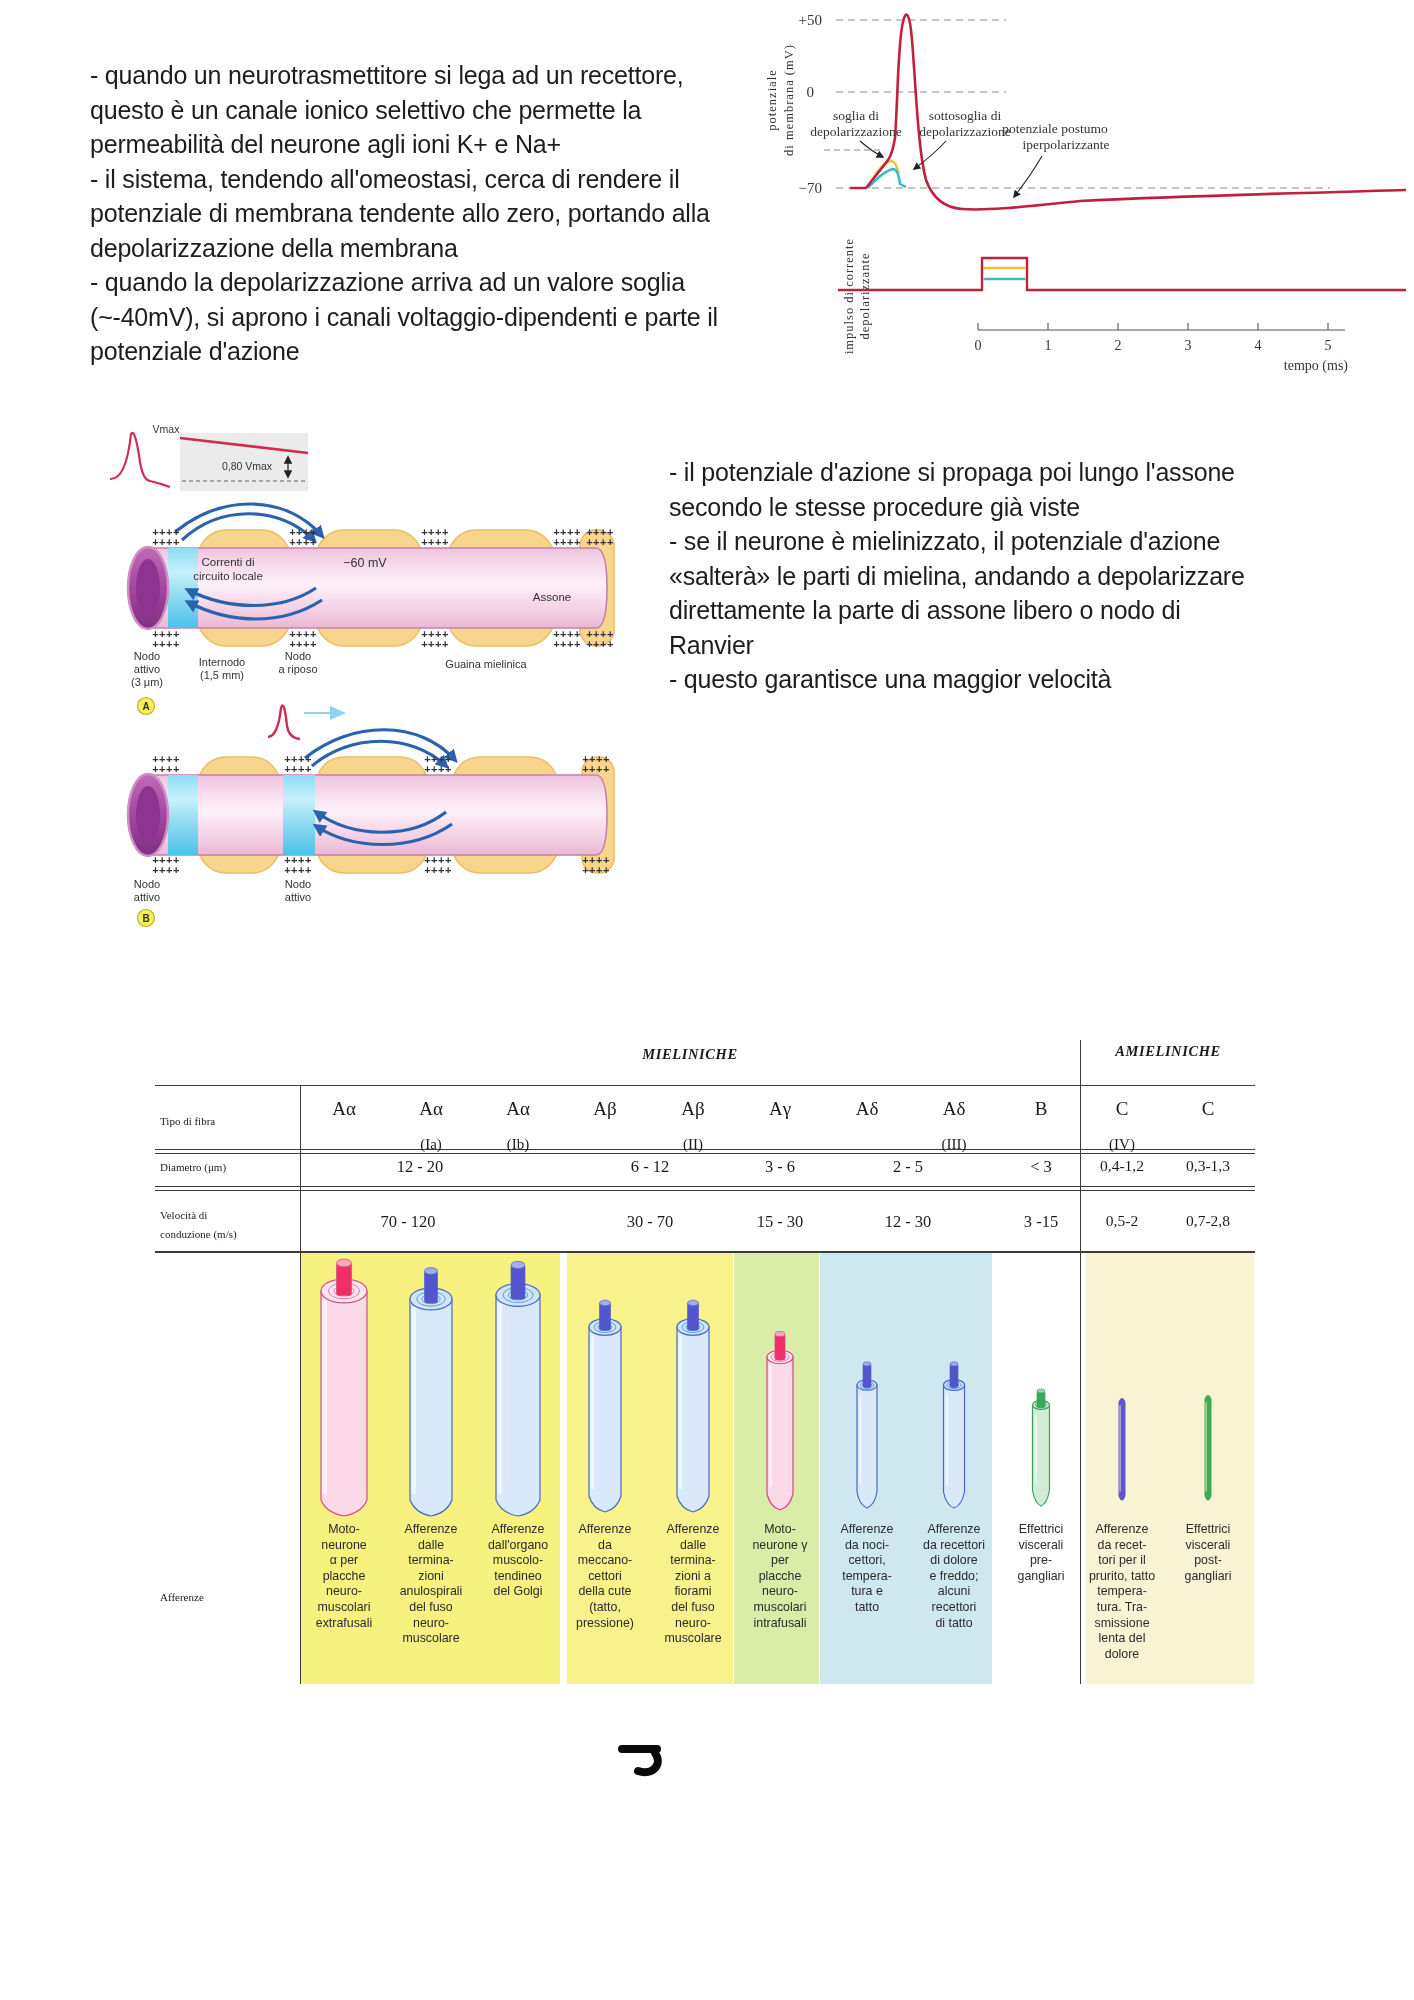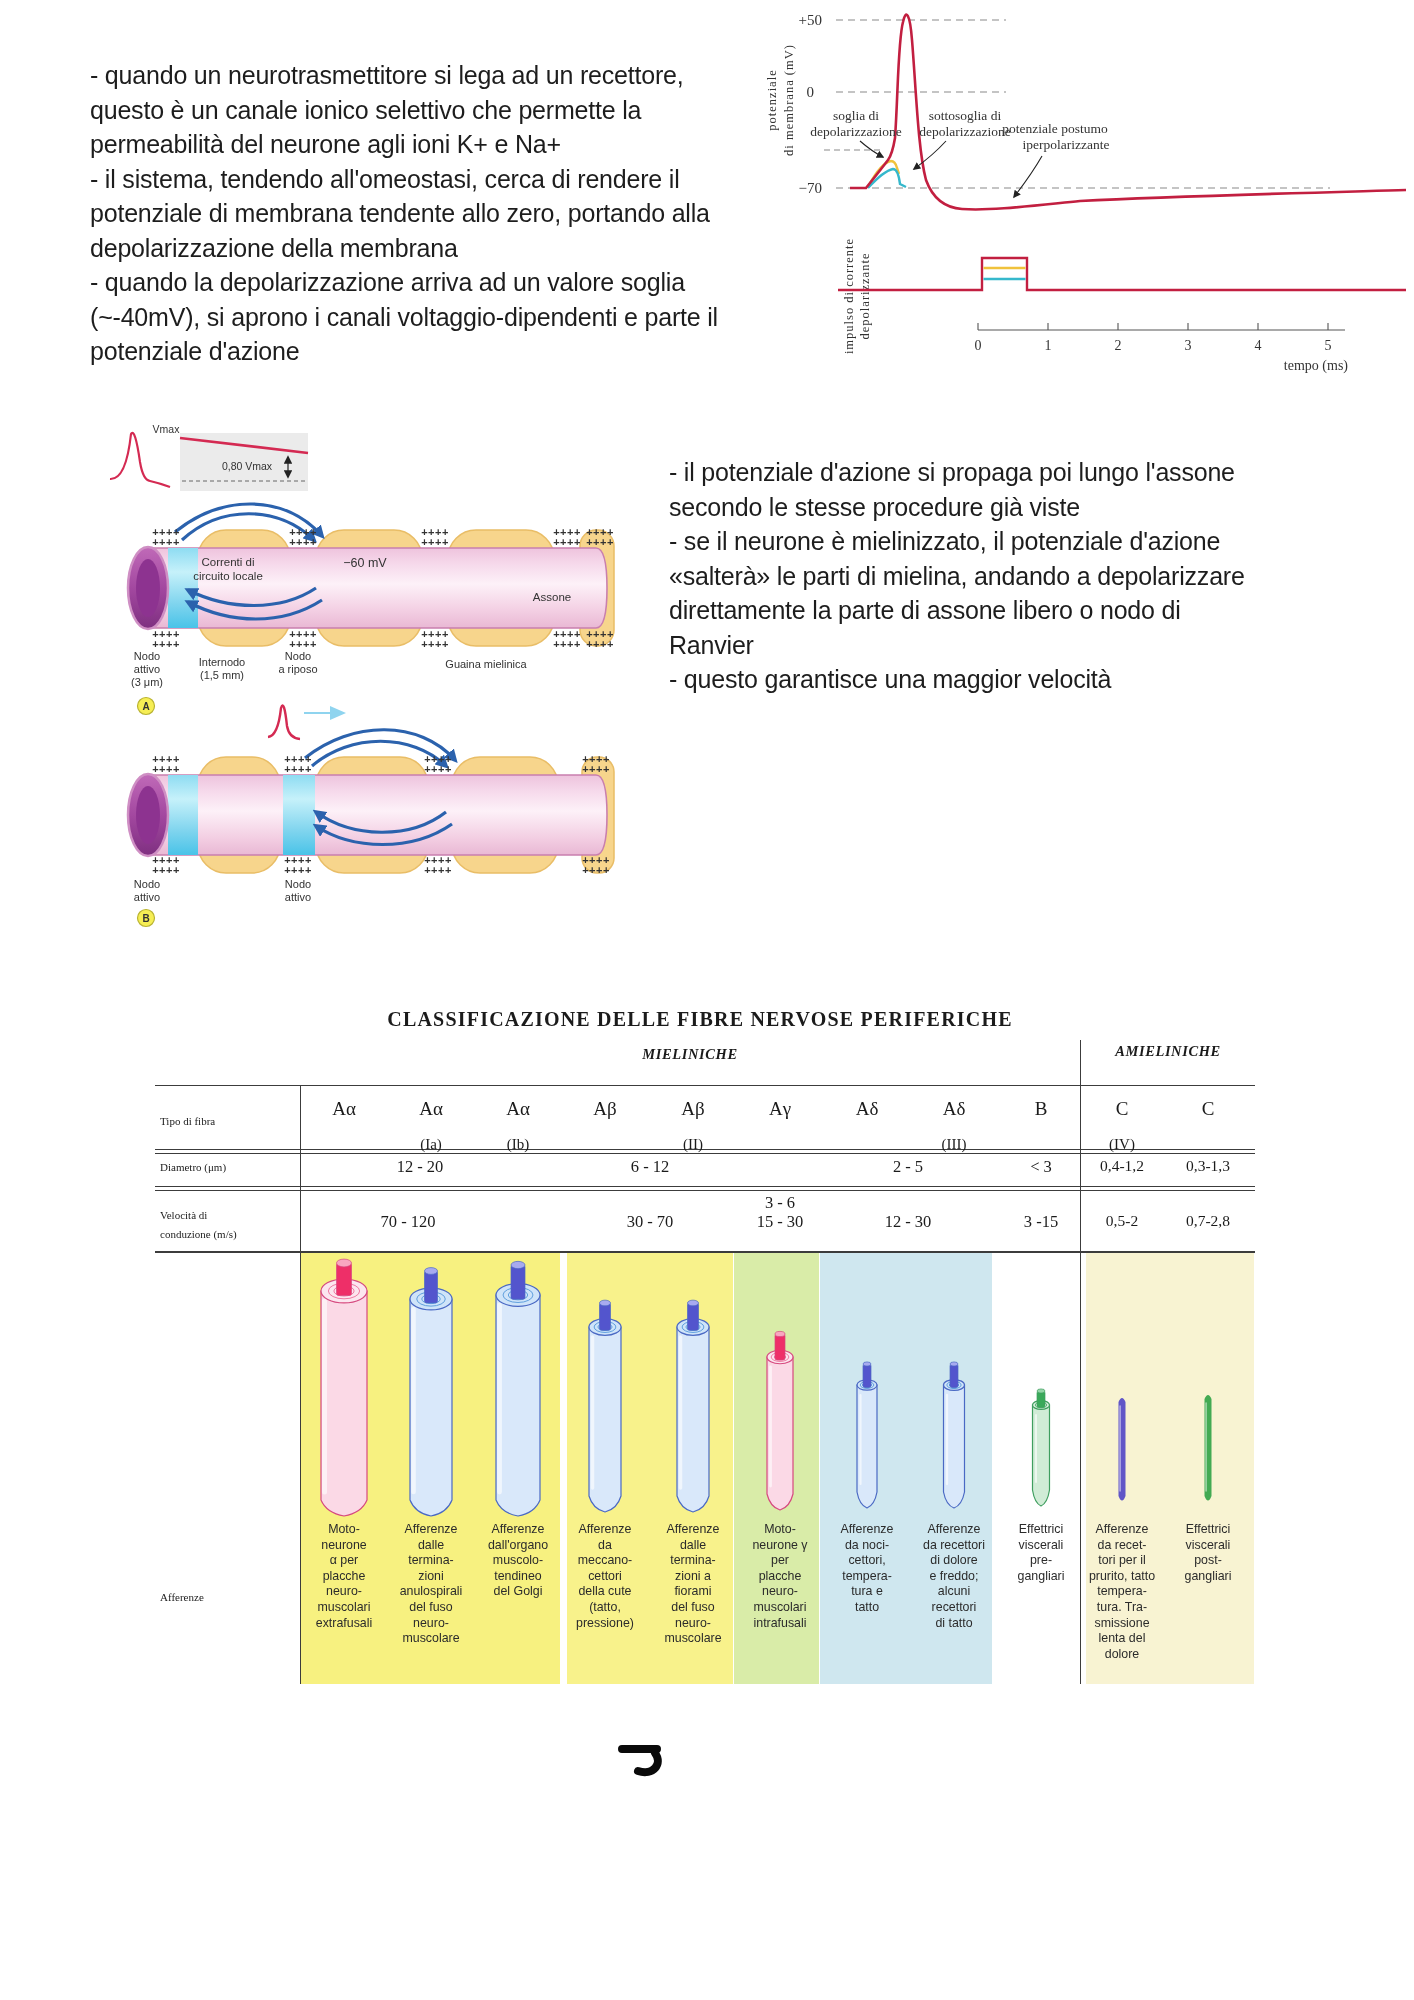--- a/index.html
+++ b/index.html
@@ -347,21 +347,20 @@
 (~-40mV), si aprono i canali voltaggio-dipendenti e parte il
 potenziale d'azione</div>
   <div class="tb prop">- il potenziale d'azione si propaga poi lungo l'assone
 secondo le stesse procedure già viste
 - se il neurone è mielinizzato, il potenziale d'azione
 «salterà» le parti di mielina, andando a depolarizzare
 direttamente la parte di assone libero o nodo di
 Ranvier
 - questo garantisce una maggior velocità</div>
 
-  <div class="cell serif ttitle">CLASSIFICAZIONE DELLE FIBRE NERVOSE PERIFERICHE</div>
   <div class="cell grp" style="left:450px;top:1046px;width:480px;">MIELINICHE</div>
   <div class="cell grp" style="left:1082px;top:1043px;width:172px;">AMIELINICHE</div>
 
   <div class="hl" style="left:155px;top:1085px;width:1100px;height:1.4px;"></div>
   <div class="hl" style="left:155px;top:1149px;width:1100px;"></div>
   <div class="hl" style="left:155px;top:1152.5px;width:1100px;"></div>
   <div class="hl" style="left:155px;top:1186px;width:1100px;"></div>
   <div class="hl" style="left:155px;top:1189.5px;width:1100px;"></div>
   <div class="hl" style="left:155px;top:1251px;width:1100px;height:1.7px;"></div>
   <div class="vl" style="left:300px;top:1085px;height:599px;"></div>
@@ -413,21 +412,21 @@
       <div class="ftm">C</div>
       <div class="fts">(IV)</div>
     </div>
   <div class="cell ft" style="left:1165px;">
       <div class="ftm">C</div>
       <div class="fts"></div>
     </div>
 
   <div class="cell dv" style="left:360px;width:120px;">12  -  20</div>
   <div class="cell dv" style="left:590px;width:120px;">6   -   12</div>
-  <div class="cell dv" style="left:720px;width:120px;margin-top:36px;">3 - 6</div>
+  <div class="cell dv" style="left:720px;width:120px;">3 - 6</div>
   <div class="cell dv" style="left:848px;width:120px;">2 - 5</div>
   <div class="cell dv" style="left:981px;width:120px;">&lt; 3</div>
   <div class="cell dv" style="left:1079px;width:86px;font-size:15.5px;">0,4-1,2</div>
   <div class="cell dv" style="left:1165px;width:86px;font-size:15.5px;">0,3-1,3</div>
 
   <div class="cell vv" style="left:348px;width:120px;">70  -  120</div>
   <div class="cell vv" style="left:590px;width:120px;">30  -  70</div>
   <div class="cell vv" style="left:720px;width:120px;">15 - 30</div>
   <div class="cell vv" style="left:848px;width:120px;">12 - 30</div>
   <div class="cell vv" style="left:981px;width:120px;">3 -15</div>

